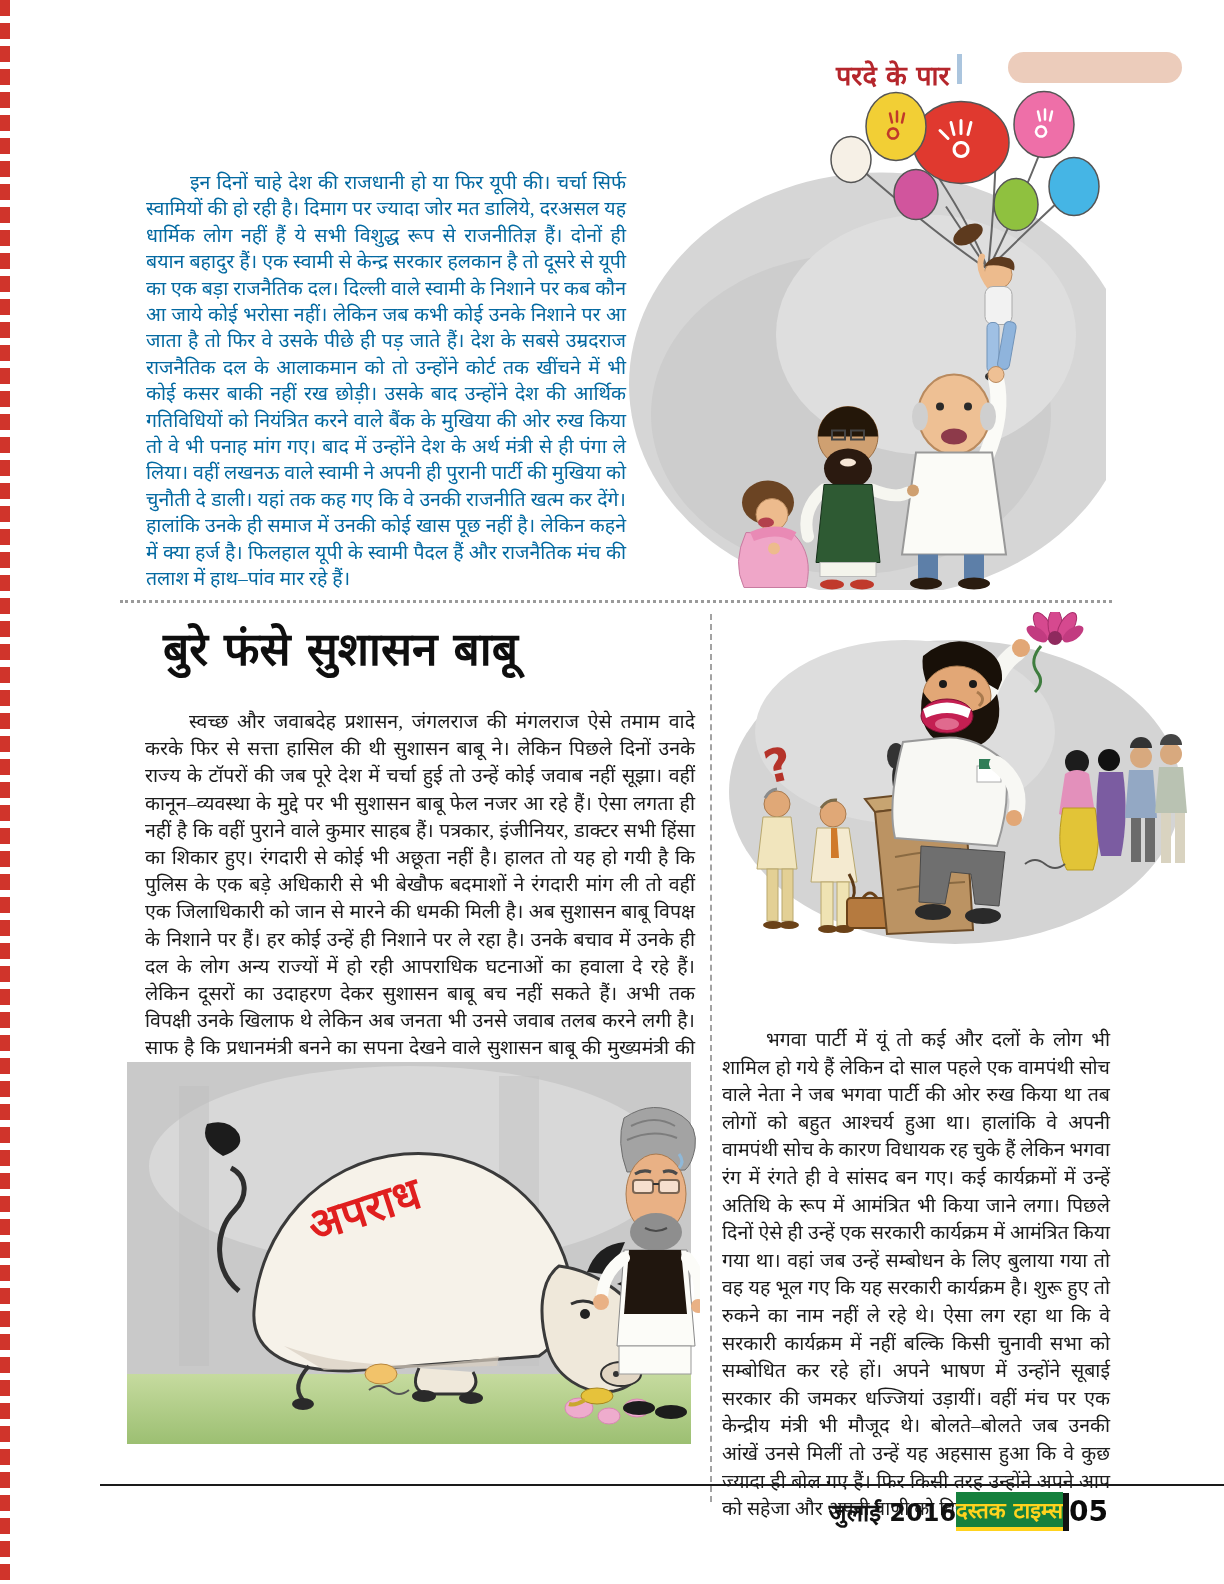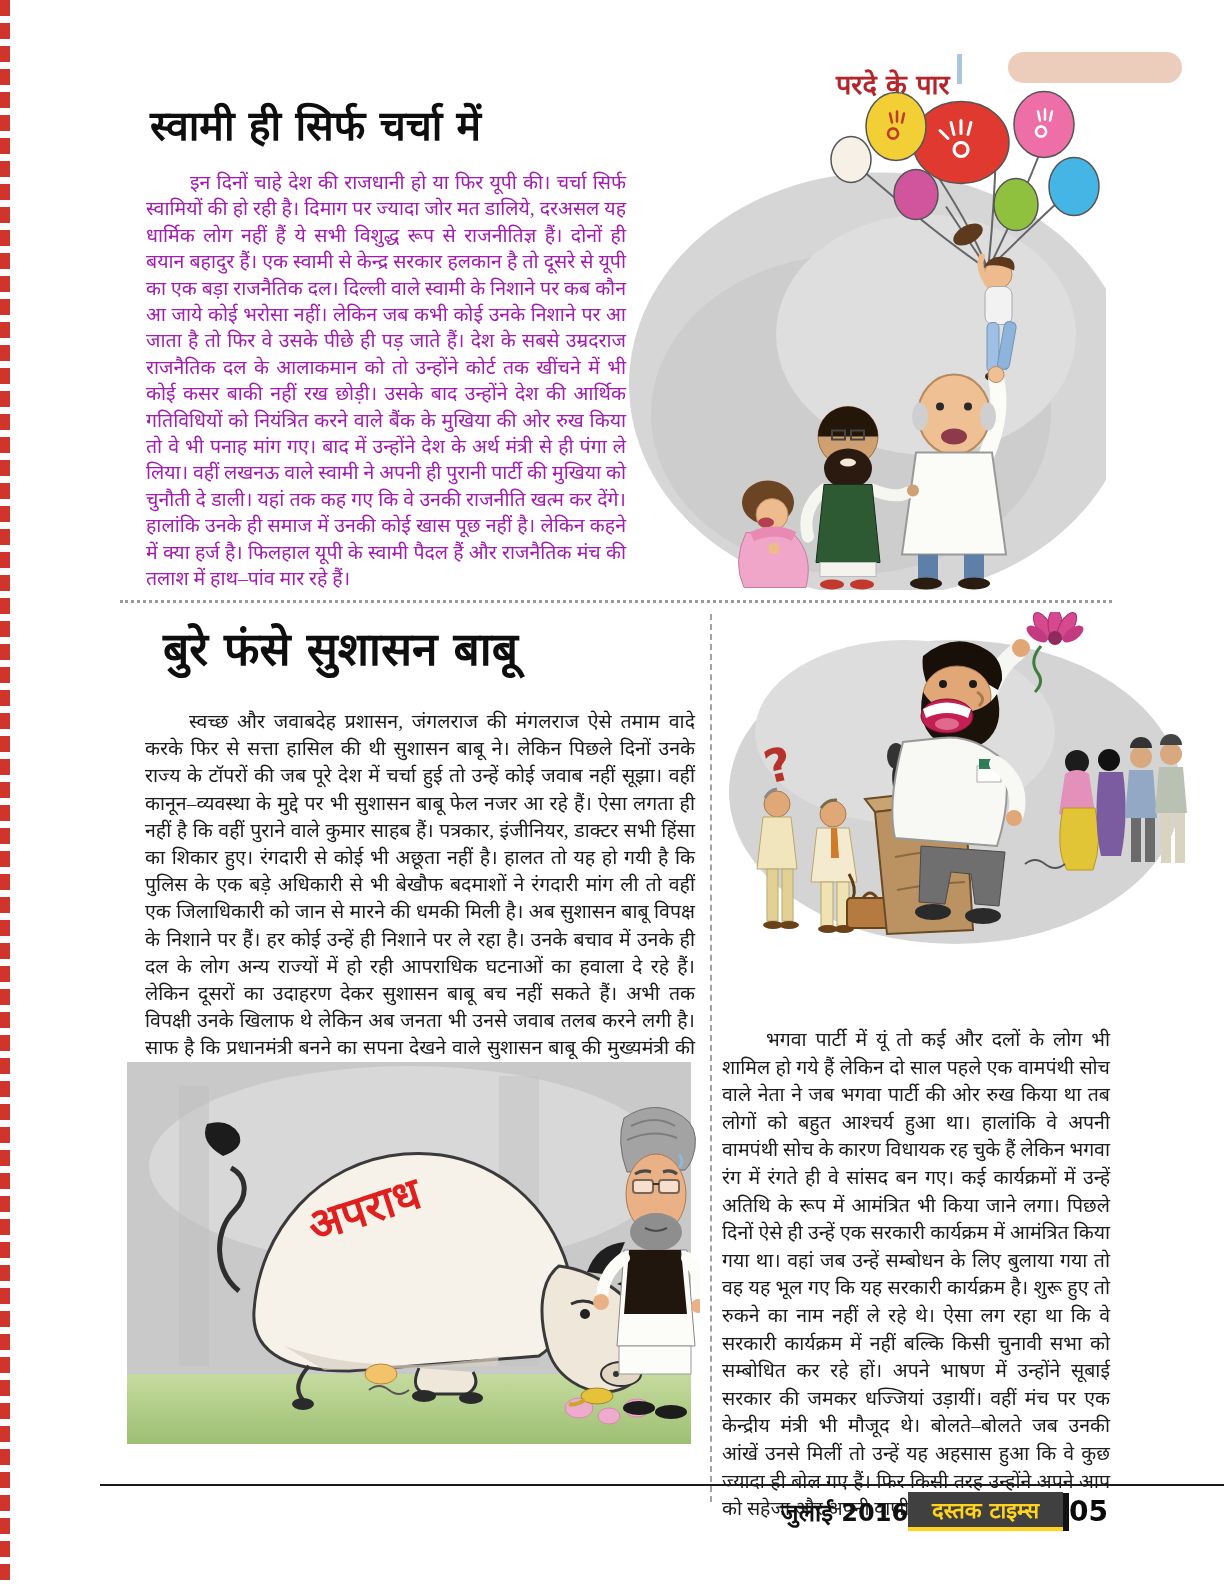--- a/index.html
+++ b/index.html
@@ -3,67 +3,66 @@
 <meta charset="utf-8">
 <style>
   * { margin:0; padding:0; box-sizing:border-box; }
   html,body { background:#ffffff; }
   body { width:1224px; height:1584px; position:relative; font-family:"Liberation Serif", serif; }
   .page { position:absolute; inset:0; background:#ffffff; overflow:hidden; }
 
   .red-strip { position:absolute; left:0; top:0; bottom:0; width:10px;
     background:repeating-linear-gradient(180deg,#d0342b 0 16px,#ffffff 16px 23px); }
 
-  .masthead-label { position:absolute; left:836px; top:65px;
+  .masthead-label { position:absolute; left:836px; top:56px;
     font-family:"DejaVu Sans", sans-serif; font-weight:bold; font-size:27px; color:#b5262c; }
   .masthead-bar { position:absolute; left:957px; top:54px; width:5px; height:30px; background:#abc5de; }
   .masthead-pill { position:absolute; left:1008px; top:52px; width:174px; height:31px;
     border-radius:16px; background:#ecccbb; }
 
   .a-title { font-family:"DejaVu Sans", sans-serif; font-weight:bold; color:#0e0e0e; }
   .a1-title { position:absolute; left:150px; top:96px; font-size:41px; }
   .a1-body  { position:absolute; left:146px; top:170px; width:480px;
-    font-size:19.5px; line-height:26.4px; text-align:justify; color:#a21caf; text-indent:44px; }
+    font-size:19.5px; line-height:26.4px; text-align:justify; color:#0369a1; text-indent:44px; }
 
   .cartoon1 { position:absolute; left:596px; top:84px;  width:510px; height:506px; }
   .cartoon2 { position:absolute; left:118px; top:1056px; width:582px; height:392px; }
   .cartoon3 { position:absolute; left:724px; top:612px; width:482px; height:338px; }
 
   .divider-h { position:absolute; left:120px; top:600px; width:992px; border-top:3px dotted #9a9a9a; }
   .divider-v { position:absolute; left:710px; top:614px; height:888px; border-left:2px dashed #a3a3a3; }
 
   .a2-title { position:absolute; left:163px; top:616px; font-size:46px; }
   .a2-body  { position:absolute; left:145px; top:708px; width:550px;
     font-size:19.5px; line-height:27.2px; text-align:justify; color:#1c1c1c; text-indent:44px; }
 
   .a3-title { position:absolute; left:722px; top:956px; font-size:38px; }
   .a3-body  { position:absolute; left:722px; top:1026px; width:388px;
     font-size:19.5px; line-height:27.6px; text-align:justify; color:#1c1c1c; text-indent:44px; }
 
   .footer-line { position:absolute; left:100px; top:1484px; width:1124px; border-top:2px solid #1a1a1a; }
   .footer { position:absolute; top:1492px; left:0; width:1108px;
     display:flex; justify-content:flex-end; align-items:center; gap:0; }
   .footer-date { font-family:"DejaVu Sans", sans-serif; font-weight:bold; font-size:24px; color:#111; }
-  .footer-logo { background:#404040; color:#ffd31e; font-family:"DejaVu Sans", sans-serif;
-    font-weight:bold; font-size:22px; padding:2px 24px 3px; border-bottom:4px solid #ffd31e; }
+  .footer-logo { background:#15803d; color:#ffd31e; font-family:"DejaVu Sans", sans-serif;
+    font-weight:bold; font-size:22px; padding:2px 0 3px; border-bottom:4px solid #ffd31e; }
   .footer-sep { width:6px; height:38px; background:#111; }
   .footer-page { font-family:"DejaVu Sans", sans-serif; font-weight:900; font-size:28px; color:#0a0a0a; line-height:1; }
 </style>
 </head>
 <body>
 
 <div class="page">
 
   <div class="red-strip"></div>
 
   <div class="masthead-label">परदे के पार</div>
   <div class="masthead-bar"></div>
   <div class="masthead-pill"></div>
 
-  <div class="a-title a1-title">स्वामी ही सिर्फ चर्चा में</div>
   <div class="a1-body">इन दिनों चाहे देश की राजधानी हो या फिर यूपी की। चर्चा सिर्फ स्वामियों की हो रही है। दिमाग पर ज्यादा जोर मत डालिये, दरअसल यह धार्मिक लोग नहीं हैं ये सभी विशुद्ध रूप से राजनीतिज्ञ हैं। दोनों ही बयान बहादुर हैं। एक स्वामी से केन्द्र सरकार हलकान है तो दूसरे से यूपी का एक बड़ा राजनैतिक दल। दिल्ली वाले स्वामी के निशाने पर कब कौन आ जाये कोई भरोसा नहीं। लेकिन जब कभी कोई उनके निशाने पर आ जाता है तो फिर वे उसके पीछे ही पड़ जाते हैं। देश के सबसे उम्रदराज राजनैतिक दल के आलाकमान को तो उन्होंने कोर्ट तक खींचने में भी कोई कसर बाकी नहीं रख छोड़ी। उसके बाद उन्होंने देश की आर्थिक गतिविधियों को नियंत्रित करने वाले बैंक के मुखिया की ओर रुख किया तो वे भी पनाह मांग गए। बाद में उन्होंने देश के अर्थ मंत्री से ही पंगा ले लिया। वहीं लखनऊ वाले स्वामी ने अपनी ही पुरानी पार्टी की मुखिया को चुनौती दे डाली। यहां तक कह गए कि वे उनकी राजनीति खत्म कर देंगे। हालांकि उनके ही समाज में उनकी कोई खास पूछ नहीं है। लेकिन कहने में क्या हर्ज है। फिलहाल यूपी के स्वामी पैदल हैं और राजनैतिक मंच की तलाश में हाथ–पांव मार रहे हैं।</div>
 
   <svg class="cartoon1" viewBox="0 0 510 505" xmlns="http://www.w3.org/2000/svg">
     <g>
       <ellipse cx="285" cy="300" rx="252" ry="212" fill="#d6d6d6"></ellipse>
       <ellipse cx="255" cy="330" rx="200" ry="160" fill="#cdcdcd"></ellipse>
       <ellipse cx="330" cy="250" rx="150" ry="120" fill="#dedede"></ellipse>
     </g>
     <g stroke="#666" fill="none" stroke-width="2">
       <path d="M320,60 Q370,130 392,185"></path>

